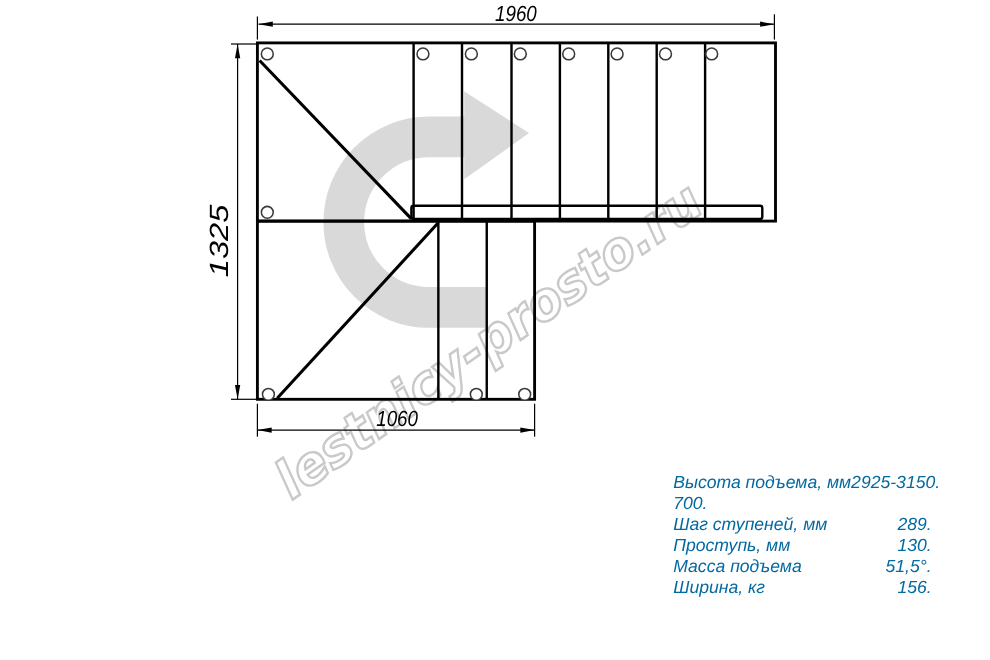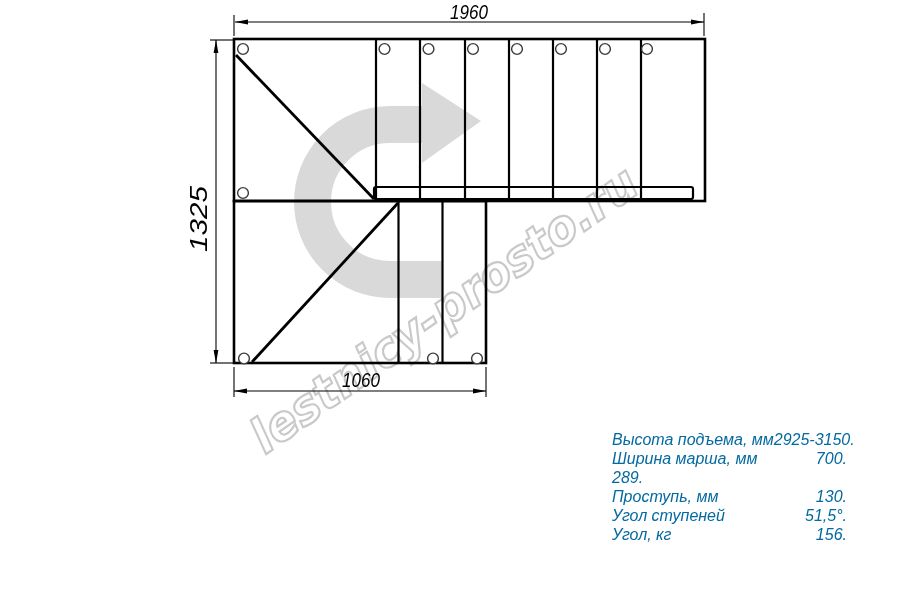--- a/index.html
+++ b/index.html
@@ -137,33 +137,33 @@
     <text class="dim-text" transform="translate(207,219) rotate(-90)" font-size="24" text-anchor="middle" textLength="66" lengthAdjust="spacingAndGlyphs">1325</text>
     <text class="dim-text" x="361" y="387" font-size="20" text-anchor="middle" textLength="38" lengthAdjust="spacingAndGlyphs">1060</text>
   </svg>
 
   <div class="specs">
     <div class="spec-row">
       <span class="spec-label">Высота подъема, мм</span>
       <span class="spec-value">2925-3150.</span>
     </div>
     <div class="spec-row">
-      <span class="spec-label">Ширина марша, мм</span>
       <span class="spec-value">700.</span>
     </div>
     <div class="spec-row">
+      <span class="spec-label">Шаг ступеней, мм</span>
       <span class="spec-value">289.</span>
     </div>
     <div class="spec-row">
       <span class="spec-label">Проступь, мм</span>
       <span class="spec-value">130.</span>
     </div>
     <div class="spec-row">
-      <span class="spec-label">Угол ступеней</span>
+      <span class="spec-label">Масса подъема</span>
       <span class="spec-value">51,5°.</span>
     </div>
     <div class="spec-row">
-      <span class="spec-label">Угол, кг</span>
+      <span class="spec-label">Ширина, кг</span>
       <span class="spec-value">156.</span>
     </div>
   </div>
 
 </div>
 
 </body></html>

